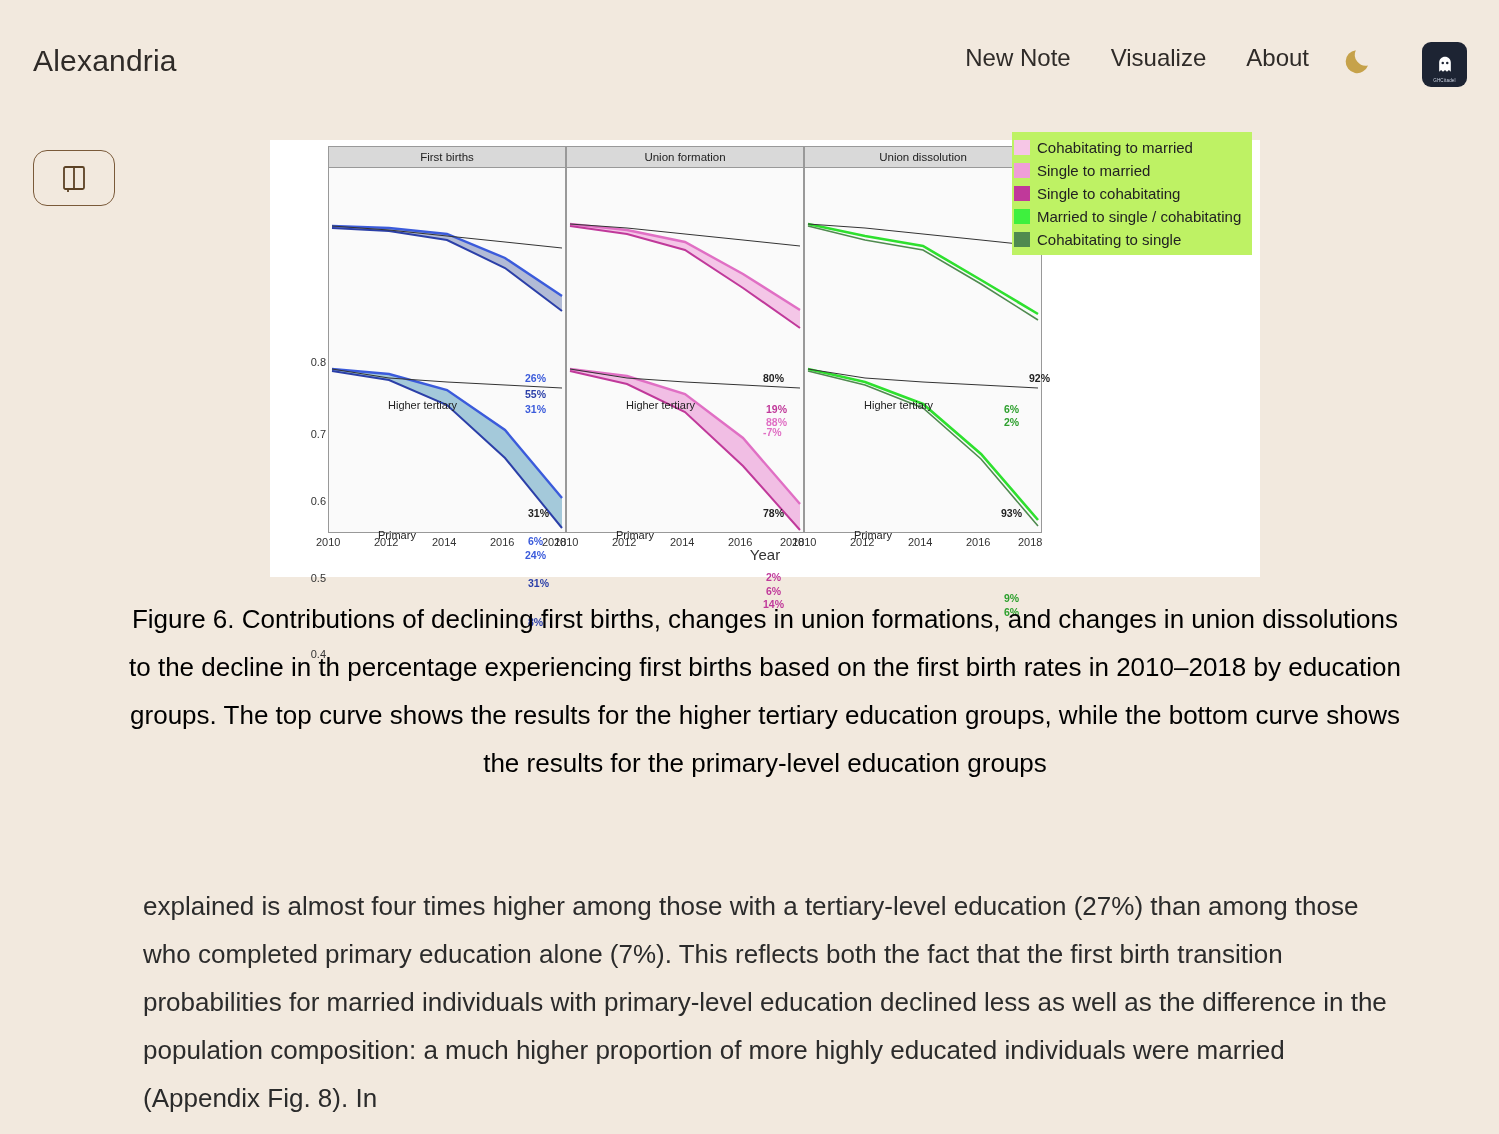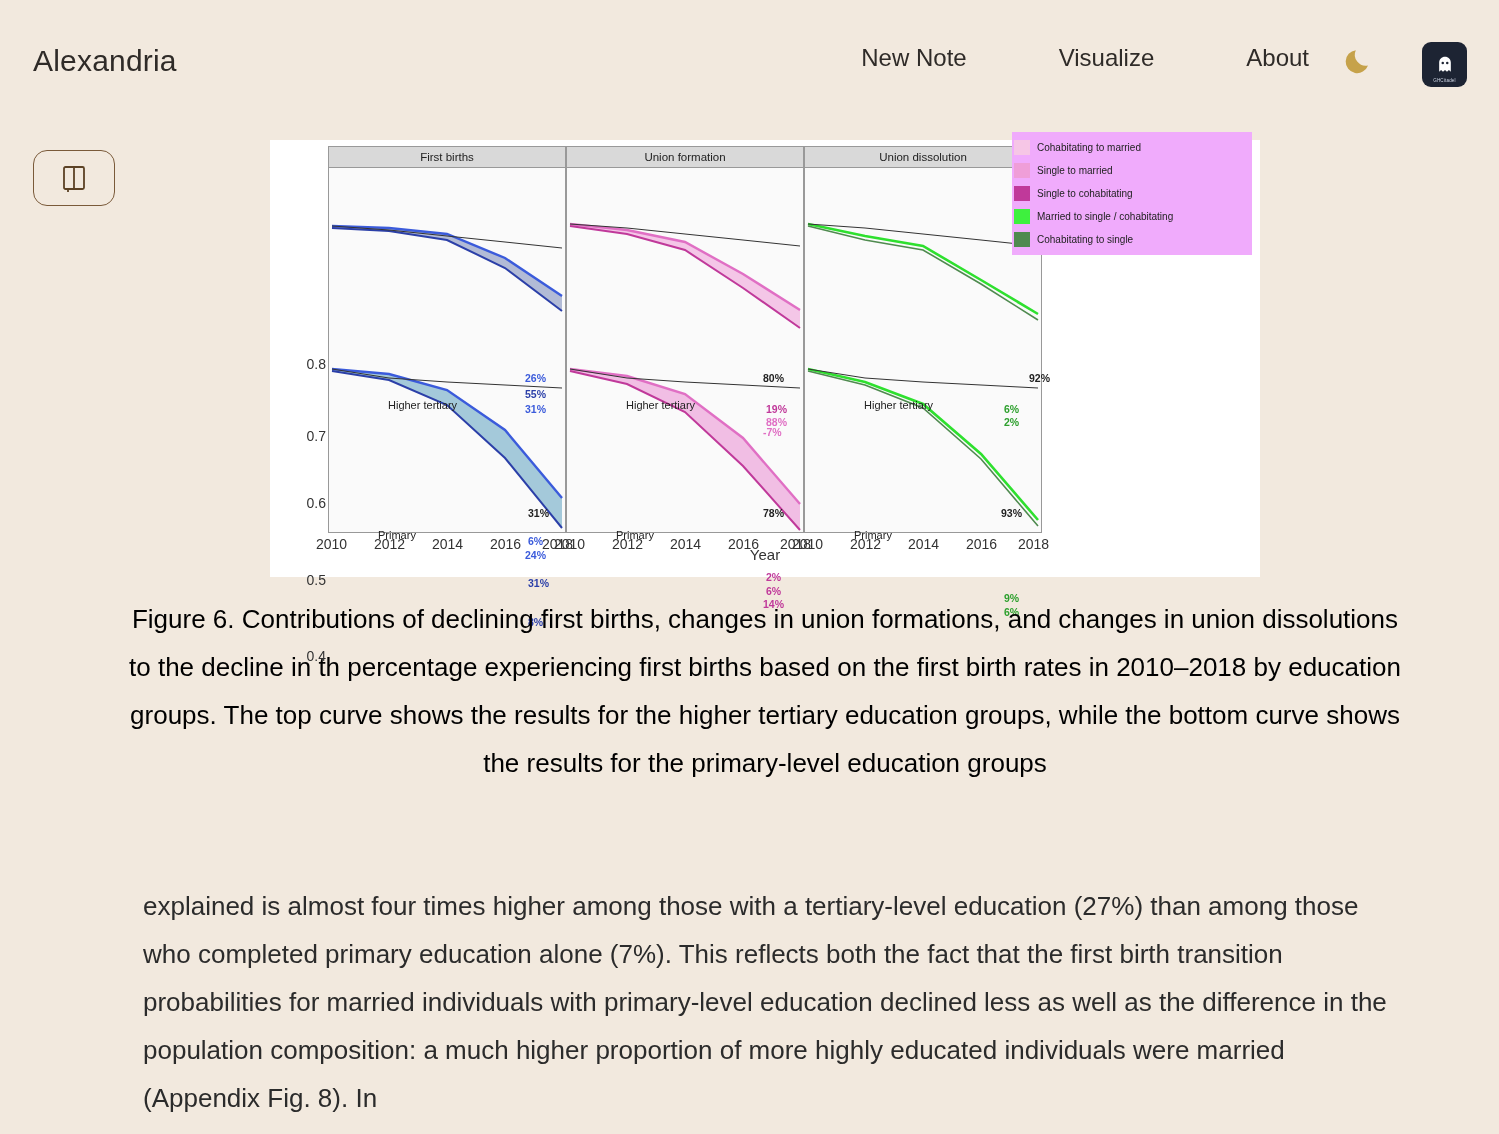--- a/index.html
+++ b/index.html
@@ -17,21 +17,21 @@
   .topbar {
     position: absolute; top: 0; left: 0; right: 0; height: 118px;
     display: flex; align-items: center;
   }
   .brand {
     position: absolute; left: 33px; top: 44px;
     font-size: 30px; letter-spacing: .2px; color: #2f2b28; font-weight: 400;
   }
   .nav {
     position: absolute; right: 190px; top: 44px;
-    display: flex; align-items: center; gap: 92px;
+    display: flex; align-items: center; gap: 40px;
   }
   .nav-item {
     font-size: 24px; color: #2f2b28; text-decoration: none; cursor: pointer;
     white-space: nowrap;
   }
   .moon {
     position: absolute; right: 122px; top: 44px;
     width: 34px; height: 34px; cursor: pointer;
   }
   .avatar {
@@ -84,28 +84,28 @@
     display: flex; align-items: center; justify-content: center;
     font-size: 11.5px; color: #222;
   }
   .panel-body {
     position: absolute;
     background: #fafafa; border: 1px solid #999; border-top: none;
   }
   .legend {
     position: absolute; right: 8px; top: 0px;
     width: 240px;
-    background: #f0abfc;
+    background: #bef264;
     padding: 4px 0 4px 2px;
-    font-size: 10px; color: #222;
+    font-size: 15px; color: #222;
   }
   .legend-row { display: flex; align-items: center; gap: 7px; height: 23px; }
   .legend-swatch { width: 16px; height: 15px; flex: 0 0 16px; }
   .ytick, .xtick {
-    position: absolute; font-size: 14px; color: #333;
+    position: absolute; font-size: 11px; color: #333;
   }
   .ytick { right: 0; text-align: right; }
   .annot { position: absolute; font-size: 10.5px; font-weight: 700; }
   .panel-tag { position: absolute; font-size: 11px; color: #222; padding-left: 8px; }
 
   
   .caption {
     position: absolute; left: 120px; top: 595px; width: 1290px;
     text-align: center; font-size: 26px; line-height: 48px; color: #000000;
   }

